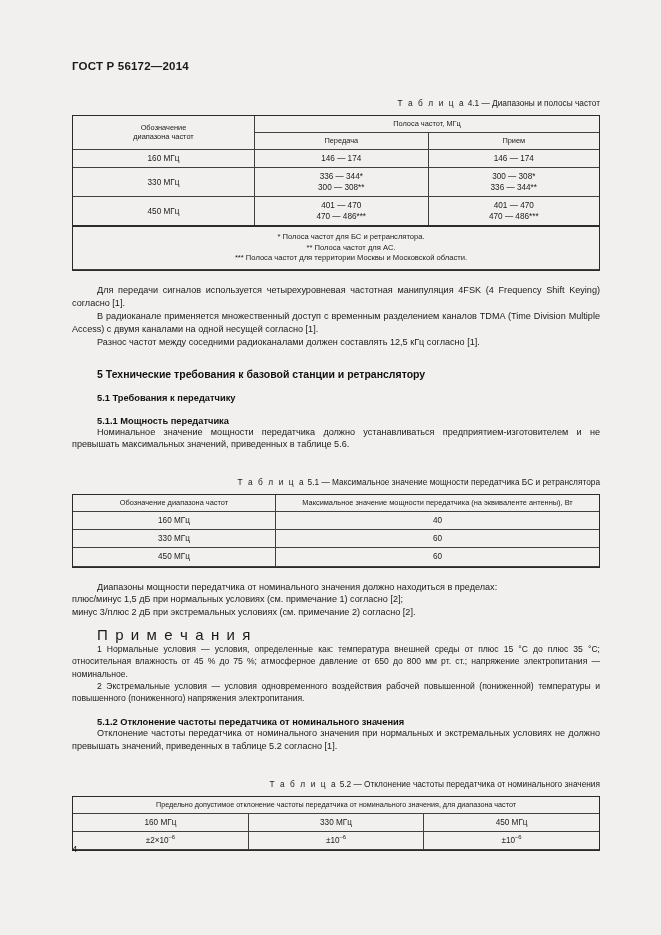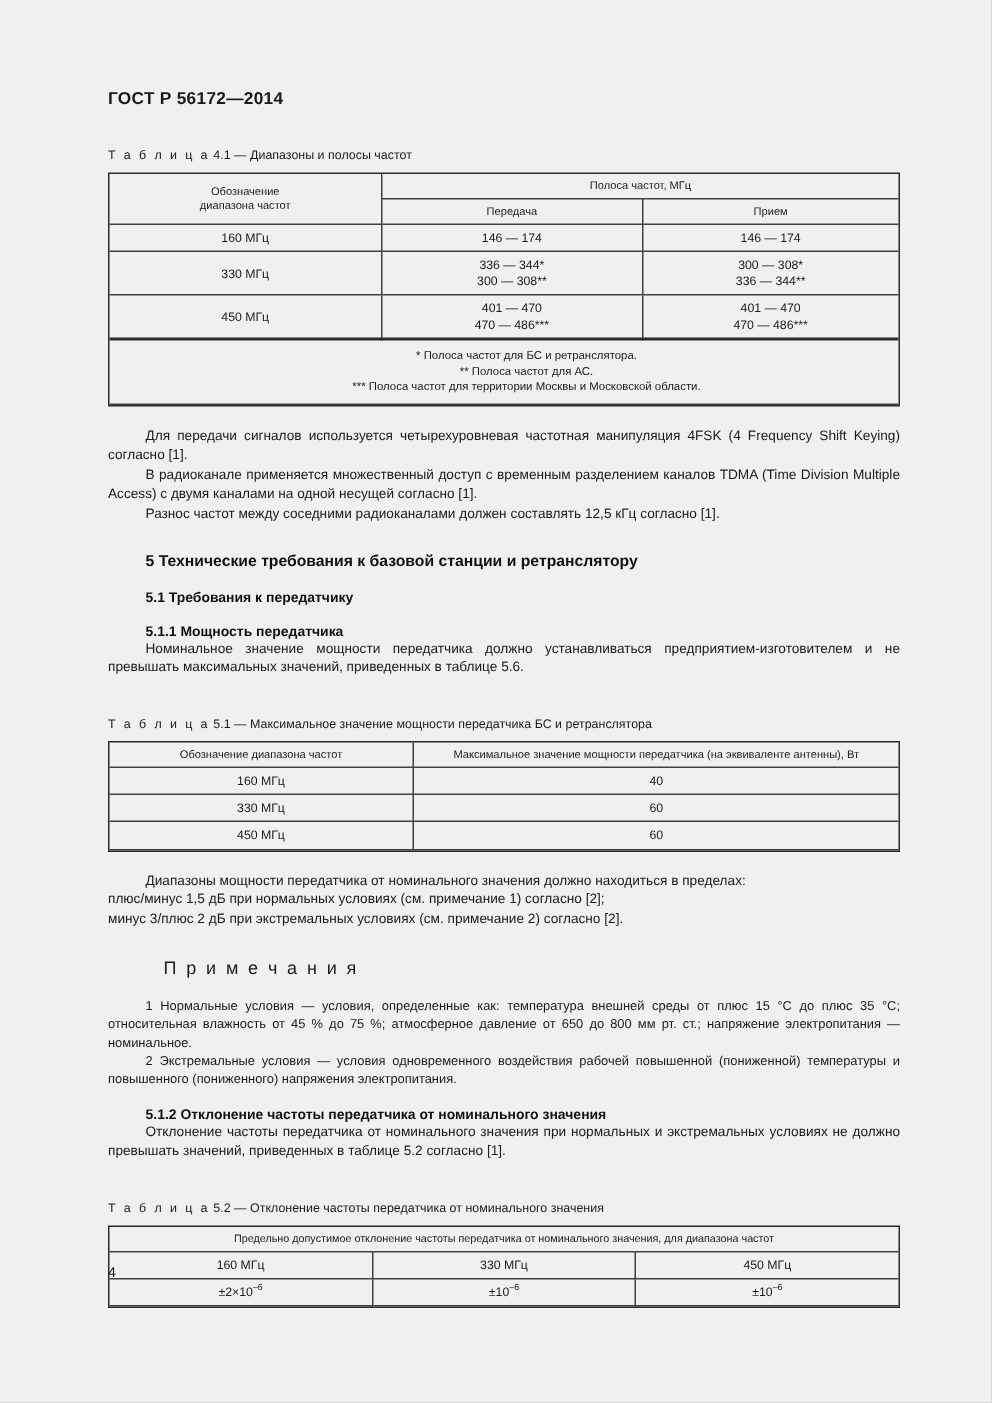--- a/index.html
+++ b/index.html
@@ -31,20 +31,21 @@
     letter-spacing: 0.2px;
     color: #1a1a1a;
     padding-top: 60px;
   }
   .table-caption {
     font-size: 8.3px;
     color: #1a1a1a;
     margin-top: 26px;
     margin-bottom: 7px;
     white-space: nowrap;
+    text-align: right;
   }
   .table-caption .sp {
     letter-spacing: 1.6px;
   }
   table.gost {
     border-collapse: collapse;
     width: 100%;
     table-layout: fixed;
     font-size: 8.2px;
     color: #1a1a1a;
@@ -113,25 +114,25 @@
     text-indent: 25px;
   }
   h4.sec {
     font-size: 9.3px;
     font-weight: bold;
     color: #111;
     margin: 0;
     text-indent: 25px;
   }
   .notes-title {
-    font-size: 12px;
+    font-size: 15px;
     color: #1a1a1a;
     text-indent: 25px;
     letter-spacing: 1.6px;
-    margin: 12px;
+    margin: 0;
   }
   .note-item {
     font-size: 8.6px;
     color: #1a1a1a;
     line-height: 1.42;
     text-align: justify;
     text-indent: 25px;
     margin: 0;
   }
   .page-number {

